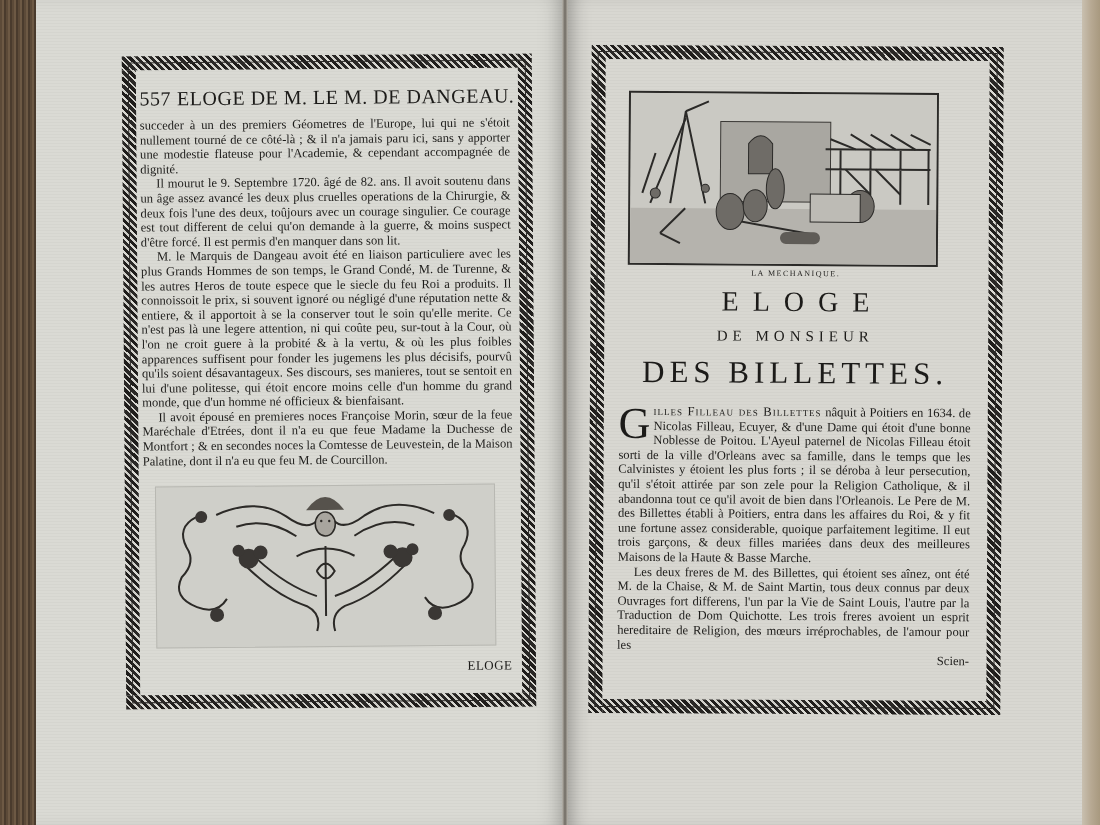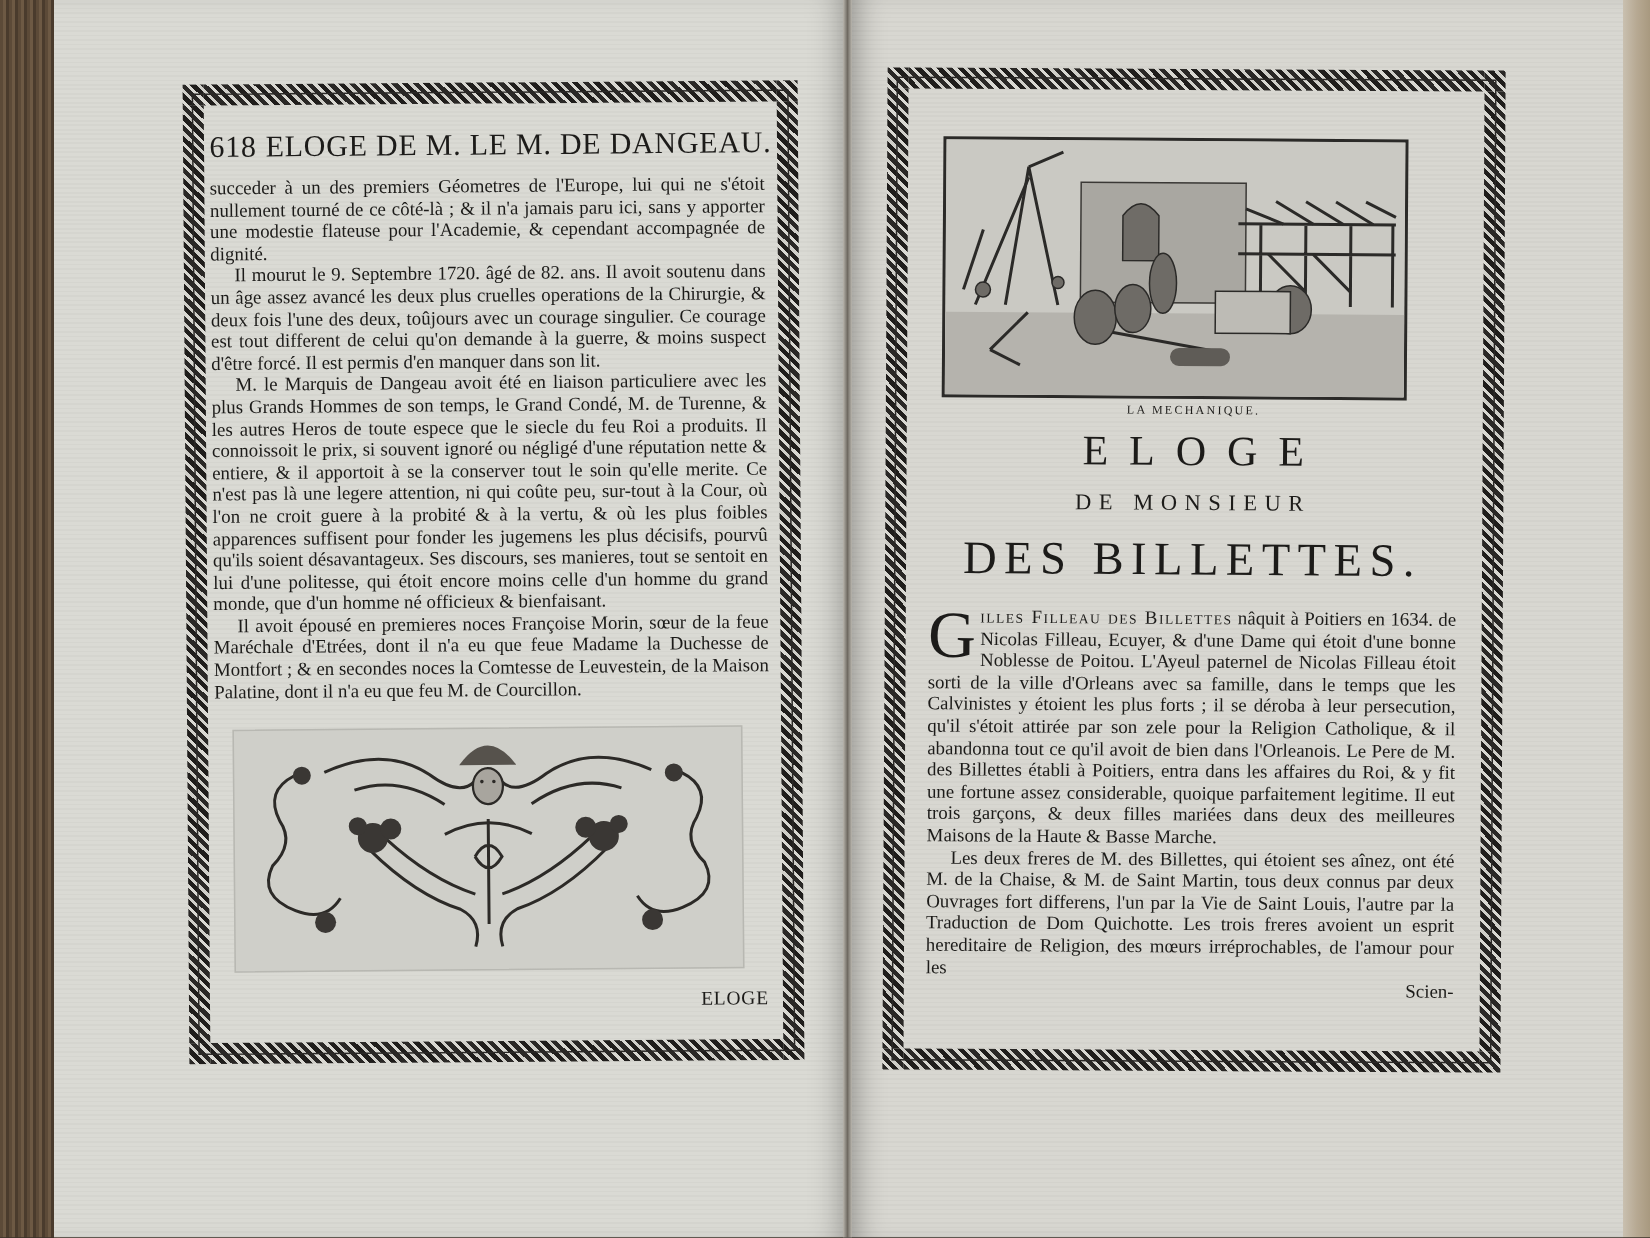--- a/index.html
+++ b/index.html
@@ -79,21 +79,21 @@
 
 <div class="page left"></div>
 <div class="page right"></div>
 <div class="gutter"></div>
 
 <div class="frame left"></div>
 <div class="frame right"></div>
 
 <div class="content left">
   <div class="running-head">
-    <span class="pno">618</span><span>ELOGE DE M. LE M. DE DANGEAU.</span>
+    <span class="pno">557</span><span>ELOGE DE M. LE M. DE DANGEAU.</span>
   </div>
   <p class="para first">succeder à un des premiers Géometres de l'Europe, lui qui ne s'étoit nullement tourné de ce côté-là ; &amp; il n'a jamais paru ici, sans y apporter une modestie flateuse pour l'Academie, &amp; cependant accompagnée de dignité.</p>
   <p class="para">Il mourut le 9. Septembre 1720. âgé de 82. ans. Il avoit soutenu dans un âge assez avancé les deux plus cruelles operations de la Chirurgie, &amp; deux fois l'une des deux, toûjours avec un courage singulier. Ce courage est tout different de celui qu'on demande à la guerre, &amp; moins suspect d'être forcé. Il est permis d'en manquer dans son lit.</p>
   <p class="para">M. le Marquis de Dangeau avoit été en liaison particuliere avec les plus Grands Hommes de son temps, le Grand Condé, M. de Turenne, &amp; les autres Heros de toute espece que le siecle du feu Roi a produits. Il connoissoit le prix, si souvent ignoré ou négligé d'une réputation nette &amp; entiere, &amp; il apportoit à se la conserver tout le soin qu'elle merite. Ce n'est pas là une legere attention, ni qui coûte peu, sur-tout à la Cour, où l'on ne croit guere à la probité &amp; à la vertu, &amp; où les plus foibles apparences suffisent pour fonder les jugemens les plus décisifs, pourvû qu'ils soient désavantageux. Ses discours, ses manieres, tout se sentoit en lui d'une politesse, qui étoit encore moins celle d'un homme du grand monde, que d'un homme né officieux &amp; bienfaisant.</p>
   <p class="para">Il avoit épousé en premieres noces Françoise Morin, sœur de la feue Maréchale d'Etrées, dont il n'a eu que feue Madame la Duchesse de Montfort ; &amp; en secondes noces la Comtesse de Leuvestein, de la Maison Palatine, dont il n'a eu que feu M. de Courcillon.</p>
 
   <div class="vignette">
     <svg width="338" height="160" viewBox="0 0 338 160">
       <g fill="none" stroke="#2c2a27" stroke-width="2">
 

